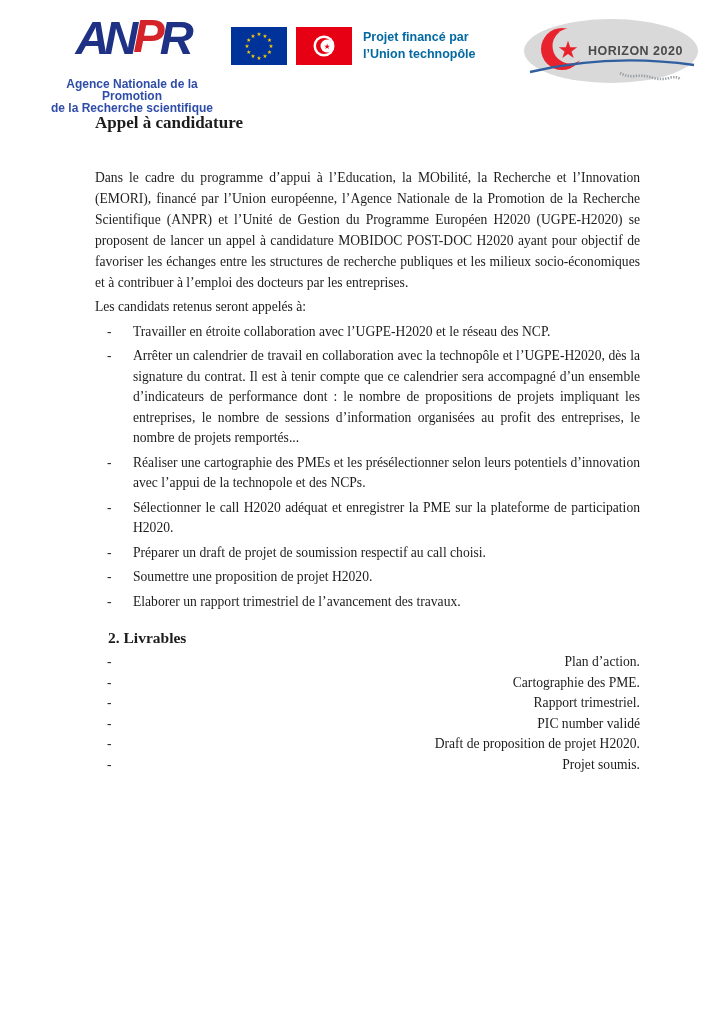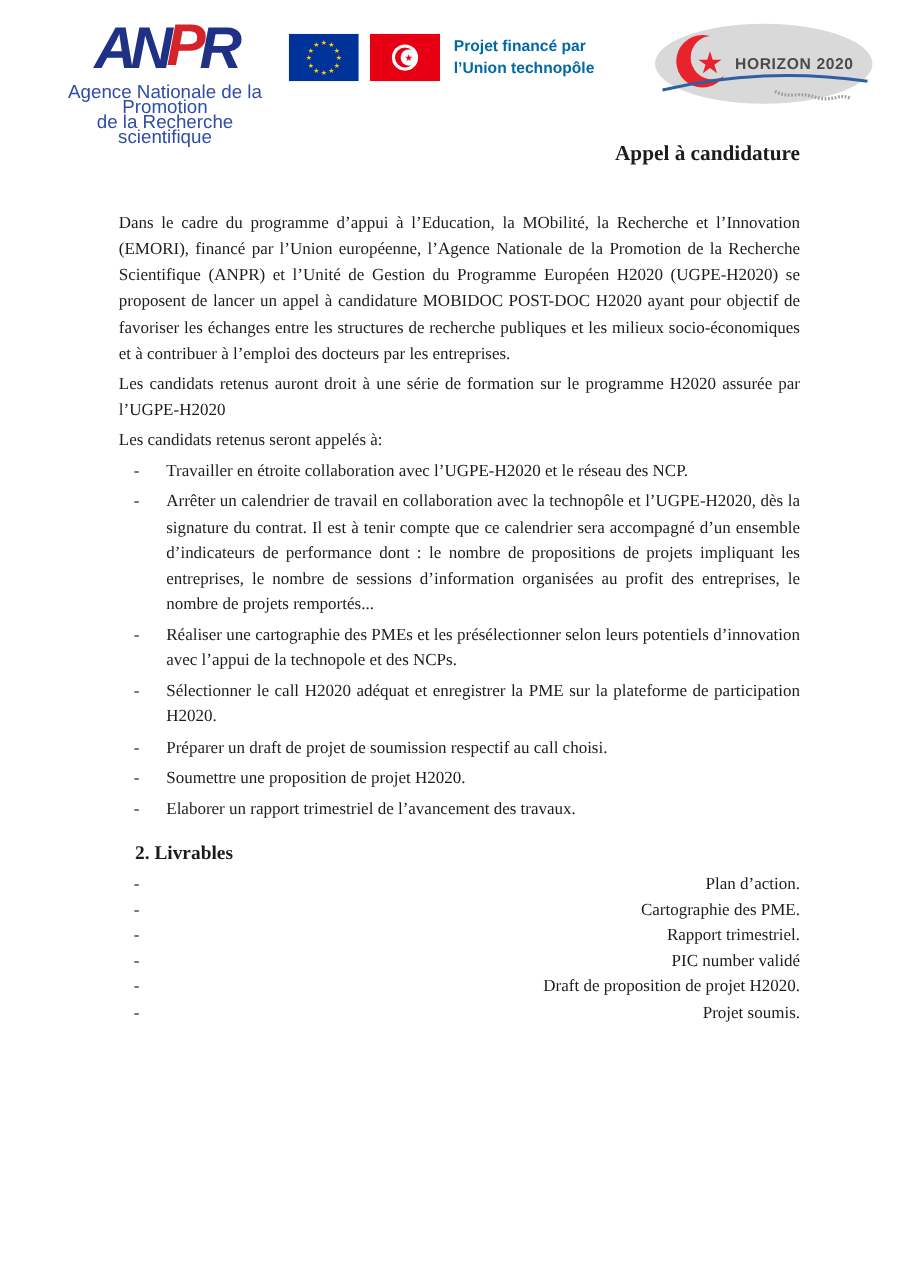--- a/index.html
+++ b/index.html
@@ -19,39 +19,39 @@
   .anpr-letters{
     display:flex;justify-content:center;align-items:flex-end;
     font-family:"Liberation Sans", sans-serif;
     font-style:italic;font-weight:900;font-size:47px;line-height:52px;
     letter-spacing:-5px;
   }
   .anpr-letters span{display:inline-block;}
   .anpr-blue{color:#1e3185;}
   .anpr-red{color:#d5232a;position:relative;top:-2px;}
   .anpr-sub{
-    margin-top:4px;
+    margin-top:14px;
     font-family:"Liberation Sans", sans-serif;
-    font-size:15px;font-weight:400;line-height:12px;color:#2f4da8;
+    font-size:12px;font-weight:700;line-height:12px;color:#2f4da8;
   }
 
   .funding{position:absolute;left:231px;top:27px;display:flex;align-items:center;}
   .flag{display:block;}
   .flag + .flag{margin-left:9px;}
   .funding-caption{
     margin-left:11px;
     font-family:"Liberation Sans", sans-serif;
     font-size:12.5px;font-weight:700;line-height:17px;color:#0369a1;
   }
 
   .horizon{position:absolute;left:522px;top:16px;}
 
   
   .bodycol{position:absolute;top:112px;left:95px;width:545px;}
-  .t1{margin:0 0 13px 0;text-align:right;font-size:17px;font-weight:700;line-height:22px;}
+  .t1{margin:0 0 13px 0;text-align:left;font-size:17px;font-weight:700;line-height:22px;}
   .t2{margin:0;text-align:center;font-size:19.5px;font-weight:700;line-height:25px;letter-spacing:0.3px;}
 
   
   .intro{
     margin:33px 0 0 0;
     font-size:13.6px;line-height:21px;text-align:justify;
   }
   .sec-h{
     margin:15px 0 0 13px;
     font-size:15.5px;font-weight:700;line-height:21px;
@@ -132,21 +132,20 @@
       <path d="M98 57 q 7 4 16 3 q 9 -1 17 2 q 8 2 16 0 q 6 -2 12 1" stroke="#9aa0a6" stroke-width="2.6" fill="none" stroke-dasharray="1.4 1.3"></path>
     </svg>
   </div>
 
   <div class="bodycol">
 
     <h1 class="t1">Appel à candidature</h1>
 
     <p class="intro">Dans le cadre du programme d’appui à l’Education, la MObilité, la Recherche et l’Innovation (EMORI), financé par l’Union européenne, l’Agence Nationale de la Promotion de la Recherche Scientifique (ANPR) et l’Unité de Gestion du Programme Européen H2020 (UGPE-H2020) se proposent de lancer un appel à candidature MOBIDOC POST-DOC H2020 ayant pour objectif de favoriser les échanges entre les structures de recherche publiques et les milieux socio-économiques et à contribuer à l’emploi des docteurs par les entreprises.</p>
 
-    <p class="para">Les candidats retenus auront droit à une série de formation sur le programme H2020 assurée par l’UGPE-H2020</p>
     <p class="para">Les candidats retenus seront appelés à:</p>
 
     <div class="blist">
       <div class="li">
         <span class="dash">-</span>
         <div class="li-text">Travailler en étroite collaboration avec l’UGPE-H2020 et le réseau des NCP.</div>
       </div>
       <div class="li">
         <span class="dash">-</span>
         <div class="li-text">Arrêter un calendrier de travail en collaboration avec la technopôle et l’UGPE-H2020, dès la signature du contrat. Il est à tenir compte que ce calendrier sera accompagné d’un ensemble d’indicateurs de performance dont : le nombre de propositions de projets impliquant les entreprises, le nombre de sessions d’information organisées au profit des entreprises, le nombre de projets remportés...</div>

